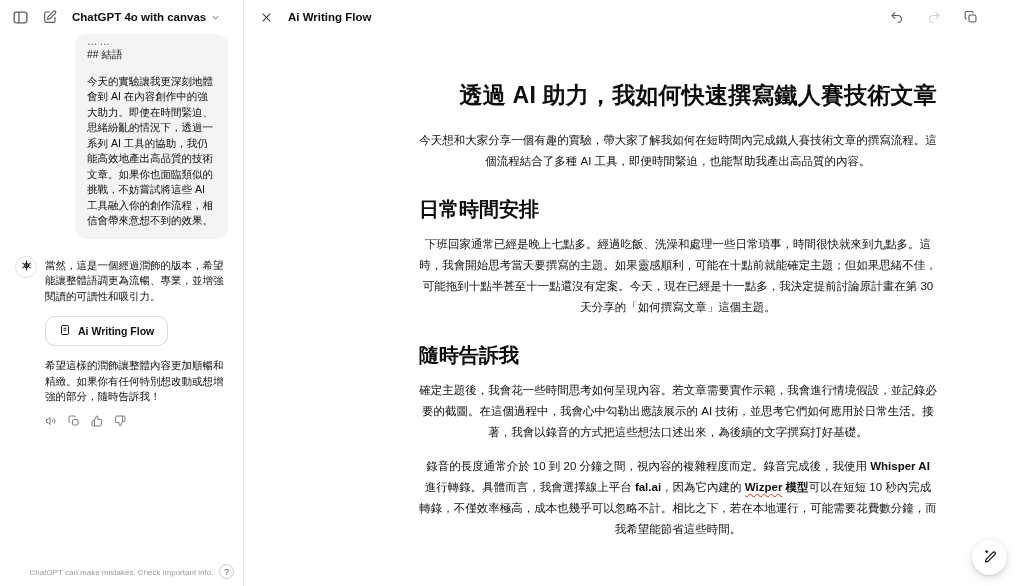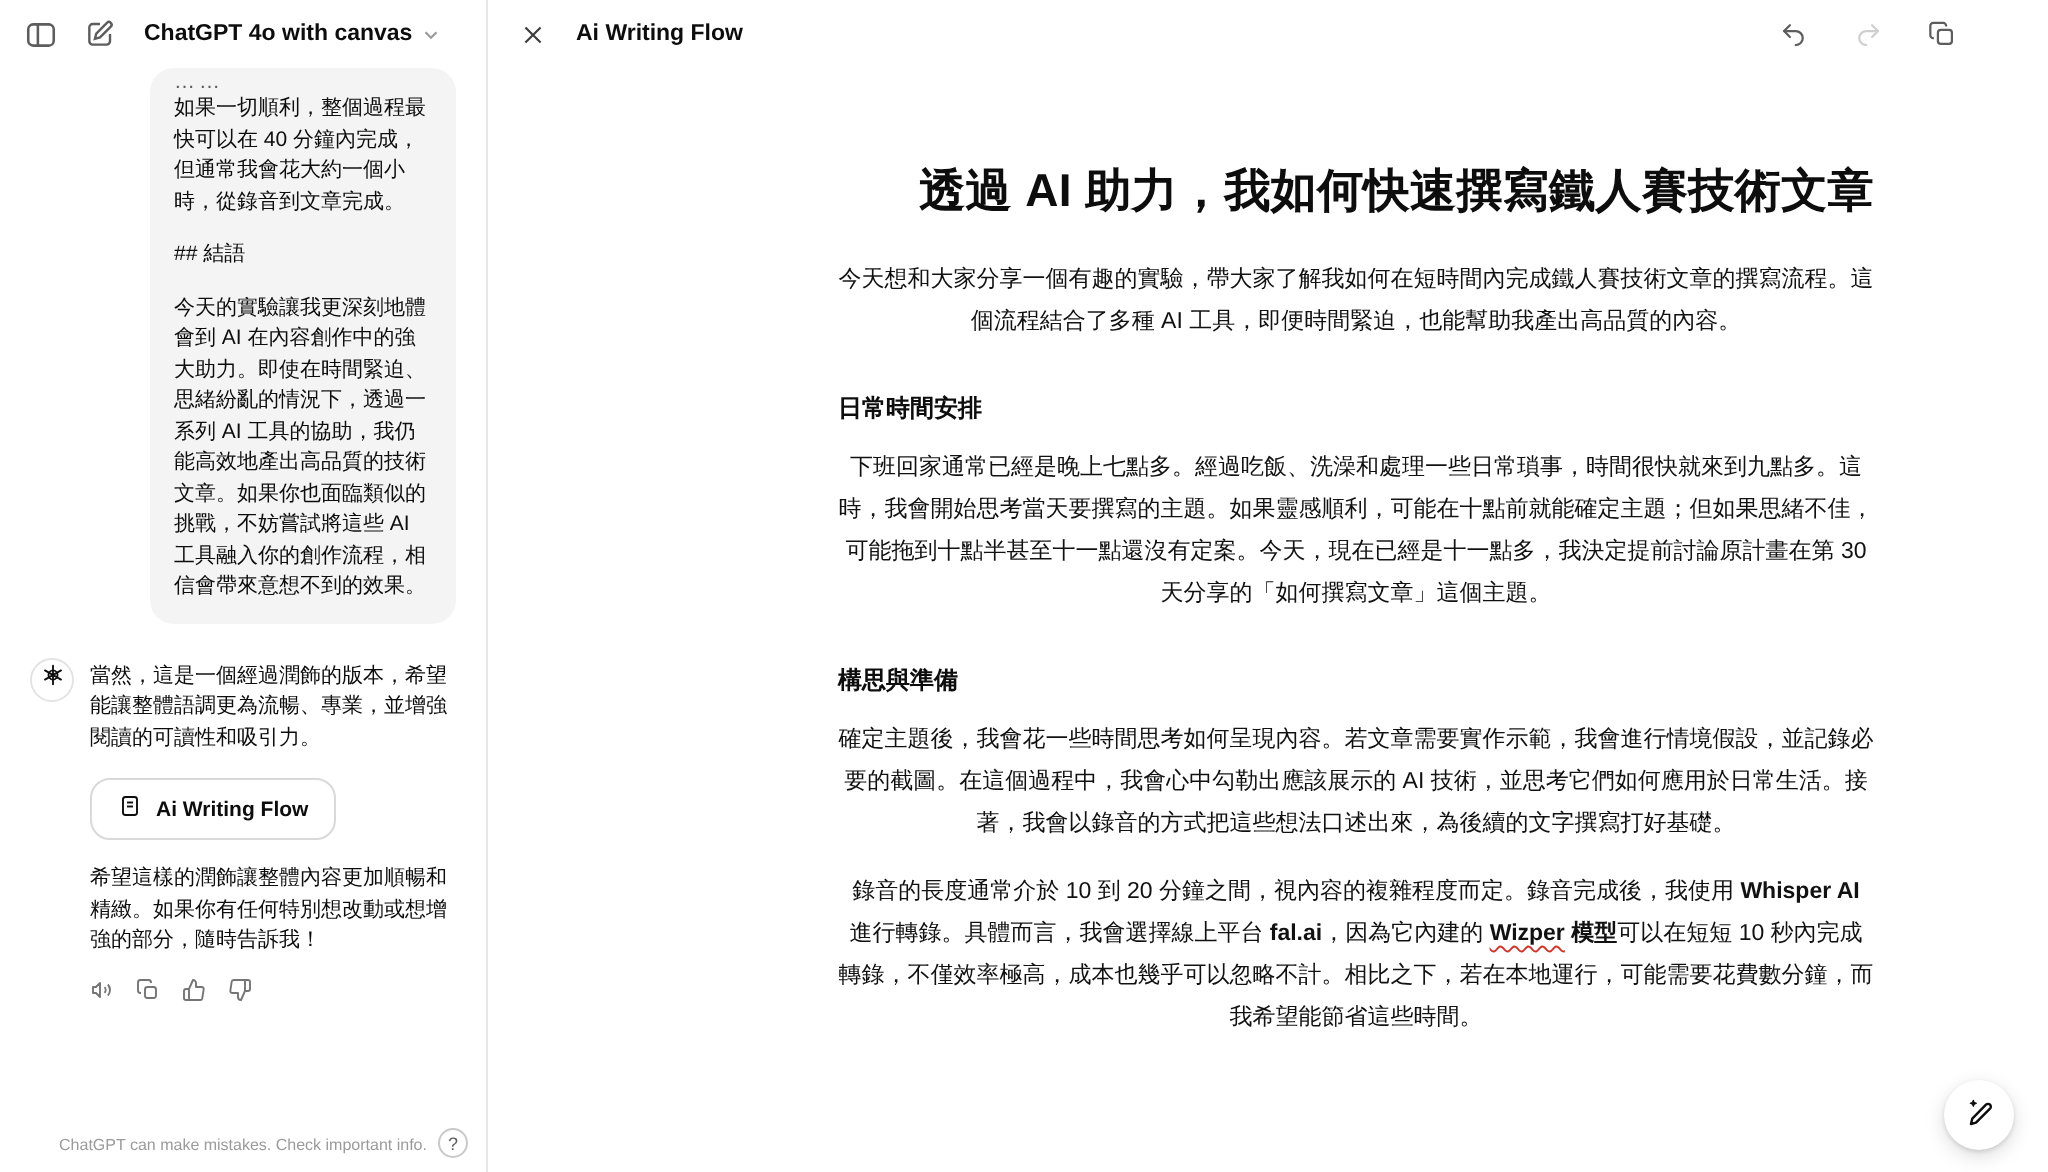--- a/index.html
+++ b/index.html
@@ -42,21 +42,21 @@
   
   .canvas { flex: 1; border-left: 1px solid #e7e7e7; display: flex; flex-direction: column; background: #fff; position: relative; }
   .canvas-header { flex: 0 0 34px; height: 34px; display: flex; align-items: center; padding: 0 14px; gap: 13px; }
   .canvas-title { font-size: 11.5px; font-weight: 700; color: #0d0d0d; }
   .canvas-actions { margin-left: auto; display: flex; gap: 19px; margin-right: 30px; }
   .canvas-actions .disabled { color: #cfcfcf; cursor: default; }
 
   .canvas-scroll { flex: 1; overflow: hidden; }
   article { width: 518px; margin-left: 175px; padding-top: 16px; }
   article h1 { font-size: 23px; font-weight: 700; line-height: 30px; margin: 30px 0 20px; letter-spacing: 0.2px; text-align: right; }
-  article h2 { font-size: 12px; font-weight: 700; margin: 24px 0 11px; }
+  article h2 { font-size: 20px; font-weight: 700; margin: 24px 0 11px; }
   article p { font-size: 11.5px; line-height: 21px; margin: 0 0 13px; color: #111; text-align: center; }
   .b { font-weight: 700; }
   .wavy { text-decoration: underline; text-decoration-style: wavy; text-decoration-color: #d93025; text-decoration-thickness: 1px; text-underline-offset: 2px; }
 
   .fab { position: absolute; right: 17px; bottom: 11px; width: 35px; height: 35px; border-radius: 50%; border: none; background: #fff; box-shadow: 0 1px 2px rgba(0,0,0,.12), 0 3px 10px rgba(0,0,0,.14); display: flex; align-items: center; justify-content: center; color: #0d0d0d; cursor: pointer; }
 </style>
 </head>
 <body>
 
 <div class="app">
@@ -89,21 +89,20 @@
         </span>
       </div>
     </div>
 
     <div class="chat-scroll">
 
       <div class="user-bubble">
         <div class="clip">
             <span>……</span>
           </div>
-        <p>如果一切順利，整個過程最快可以在 40 分鐘內完成，但通常我會花大約一個小時，從錄音到文章完成。</p>
         <p>## 結語</p>
         <p>今天的實驗讓我更深刻地體會到 AI 在內容創作中的強大助力。即使在時間緊迫、思緒紛亂的情況下，透過一系列 AI 工具的協助，我仍能高效地產出高品質的技術文章。如果你也面臨類似的挑戰，不妨嘗試將這些 AI 工具融入你的創作流程，相信會帶來意想不到的效果。</p>
       </div>
 
       <div class="assistant">
         <div class="avatar">
           <span>
             <svg width="13" height="13" viewBox="0 0 24 24" fill="none" stroke="currentColor" stroke-width="1.7" stroke-linecap="round">
                 <line x1="12" y1="3.5" x2="12" y2="20.5"></line>
                 <line x1="4.6" y1="7.75" x2="19.4" y2="16.25"></line>
@@ -217,21 +216,21 @@
       <article>
         <h1>透過 AI 助力，我如何快速撰寫鐵人賽技術文章</h1>
         <p><span>今天想和大家分享一個有趣的實驗，帶大家了解我如何在短時間內完成鐵人賽技術文章的撰寫流程。這個流程結合了多種 AI 工具，即便時間緊迫，也能幫助我產出高品質的內容。</span></p>
 
         <section>
           <h2>日常時間安排</h2>
           <p><span>下班回家通常已經是晚上七點多。經過吃飯、洗澡和處理一些日常瑣事，時間很快就來到九點多。這時，我會開始思考當天要撰寫的主題。如果靈感順利，可能在十點前就能確定主題；但如果思緒不佳，可能拖到十點半甚至十一點還沒有定案。今天，現在已經是十一點多，我決定提前討論原計畫在第 30 天分享的「如何撰寫文章」這個主題。</span></p>
         </section>
 
         <section>
-          <h2>構思與準備</h2>
+          <h2>隨時告訴我</h2>
           <p><span>確定主題後，我會花一些時間思考如何呈現內容。若文章需要實作示範，我會進行情境假設，並記錄必要的截圖。在這個過程中，我會心中勾勒出應該展示的 AI 技術，並思考它們如何應用於日常生活。接著，我會以錄音的方式把這些想法口述出來，為後續的文字撰寫打好基礎。</span></p>
         </section>
 
         <section>
           <p><span>錄音的長度通常介於 10 到 20 分鐘之間，視內容的複雜程度而定。錄音完成後，我使用 </span><span class="b">Whisper AI</span><span> 進行轉錄。具體而言，我會選擇線上平台 </span><span class="b">fal.ai</span><span>，因為它內建的 </span><span class="b wavy">Wizper</span><span class="b"> 模型</span><span>可以在短短 10 秒內完成轉錄，不僅效率極高，成本也幾乎可以忽略不計。相比之下，若在本地運行，可能需要花費數分鐘，而我希望能節省這些時間。</span></p>
           <p></p>
         </section>
 
       </article>
     </div>

